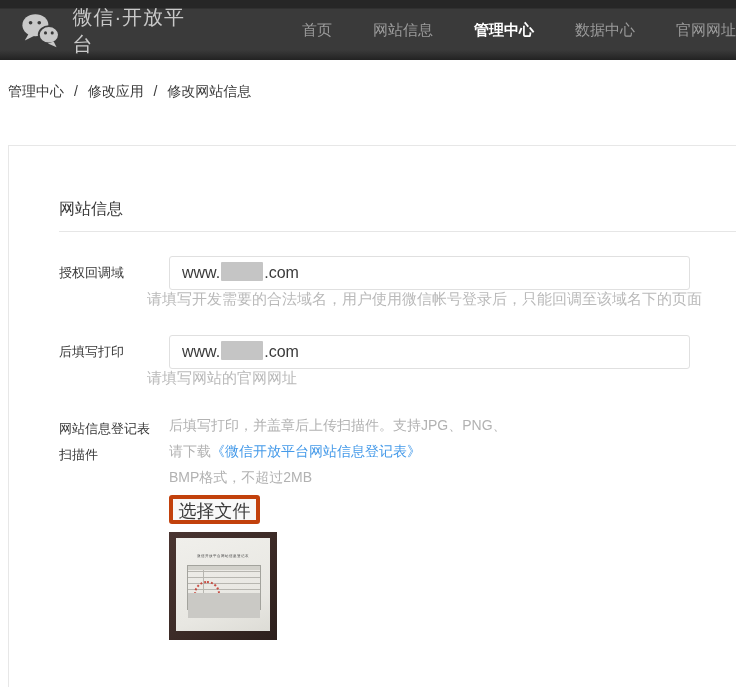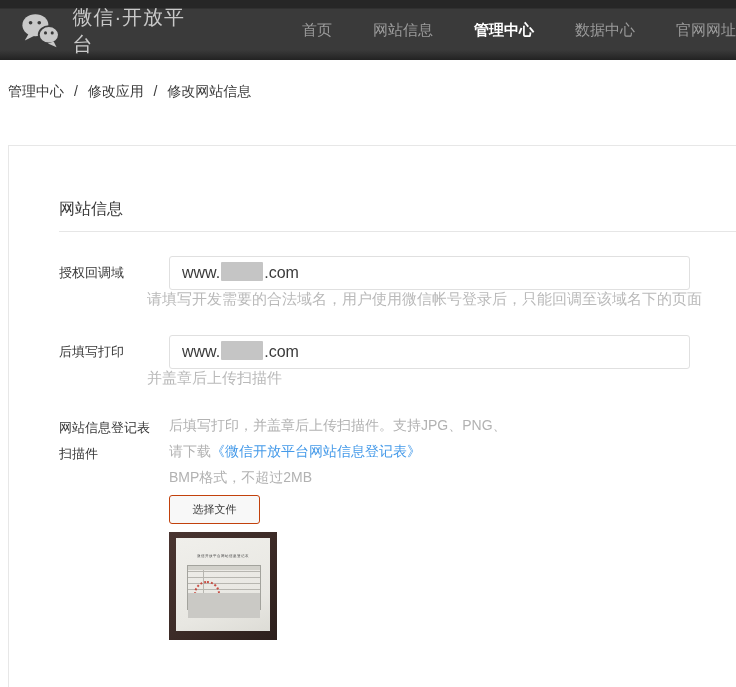--- a/index.html
+++ b/index.html
@@ -32,38 +32,38 @@
   }
   .section-title { font-size:16px; color:#383838; line-height:18px; }
   .section-divider { height:1px; background:#e6e6e6; margin-top:13px; width:678px; }
 
   
   .form-row { display:flex; }
   .row-1 { margin-top:24px; }
   .row-2 { margin-top:28px; }
   .row-3 { margin-top:26px; }
   .form-label { width:110px; font-size:13px; color:#383838; line-height:34px; flex:none; }
-  .form-label.multi { line-height:26px; padding-top:4px;font-family:Liberation Mono, monospace; }
+  .form-label.multi { line-height:26px; padding-top:4px; }
   .form-content { flex:1; }
   .text-input {
     width:521px; height:34px; border:1px solid #e0e0e0; border-radius:3px;
     background:#fff; line-height:32px; padding-left:12px;
     font-size:16px; color:#3a3a3a; cursor:text;
   }
   .redact {
     display:inline-block; width:42px; height:19px; background:#c5c5c5;
     vertical-align:-3px; margin:0 1px; border-radius:1px;
   }
   .helper { font-size:15px; color:#b9b9b9; margin-left:-22px; line-height:17px; }
 
   .upload-lines { font-size:14px; line-height:26px; color:#b2b2b2; }
   .dl-link { color:#459ae9; cursor:pointer; text-decoration:none; }
   .choose-file-btn {
     margin-top:5px; width:91px; height:29px; background:#f8f8f8;
-    border:1px solid #c2410c; border-radius:3px; font-size:11px; color:#3a3a3a;
+    border:4px solid #c2410c; border-radius:3px; font-size:18px; color:#3a3a3a;
     cursor:pointer; font-family:inherit;
   }
 
   
   .thumb {
     position:relative; margin-top:8px; width:108px; height:108px;
     background:linear-gradient(135deg,#4a3531 0%,#3b2a26 55%,#2c1f1c 100%);
     cursor:pointer; overflow:hidden;
   }
   .thumb .paper {
@@ -135,21 +135,21 @@
     <div class="form-content">
       <div class="text-input"><span>www.</span><span class="redact"></span><span>.com</span></div>
       <div class="helper">请填写开发需要的合法域名，用户使用微信帐号登录后，只能回调至该域名下的页面</div>
     </div>
   </div>
 
   <div class="form-row row-2">
     <div class="form-label">后填写打印</div>
     <div class="form-content">
       <div class="text-input"><span>www.</span><span class="redact"></span><span>.com</span></div>
-      <div class="helper">并盖章后上传扫描件</div>
+      <div class="helper">请填写网站的官网网址</div>
     </div>
   </div>
 
   <div class="form-row row-3">
     <div class="form-label multi">
       <div>网站信息登记表</div>
       <div>扫描件</div>
     </div>
     <div class="form-content">
       <div class="upload-lines">

